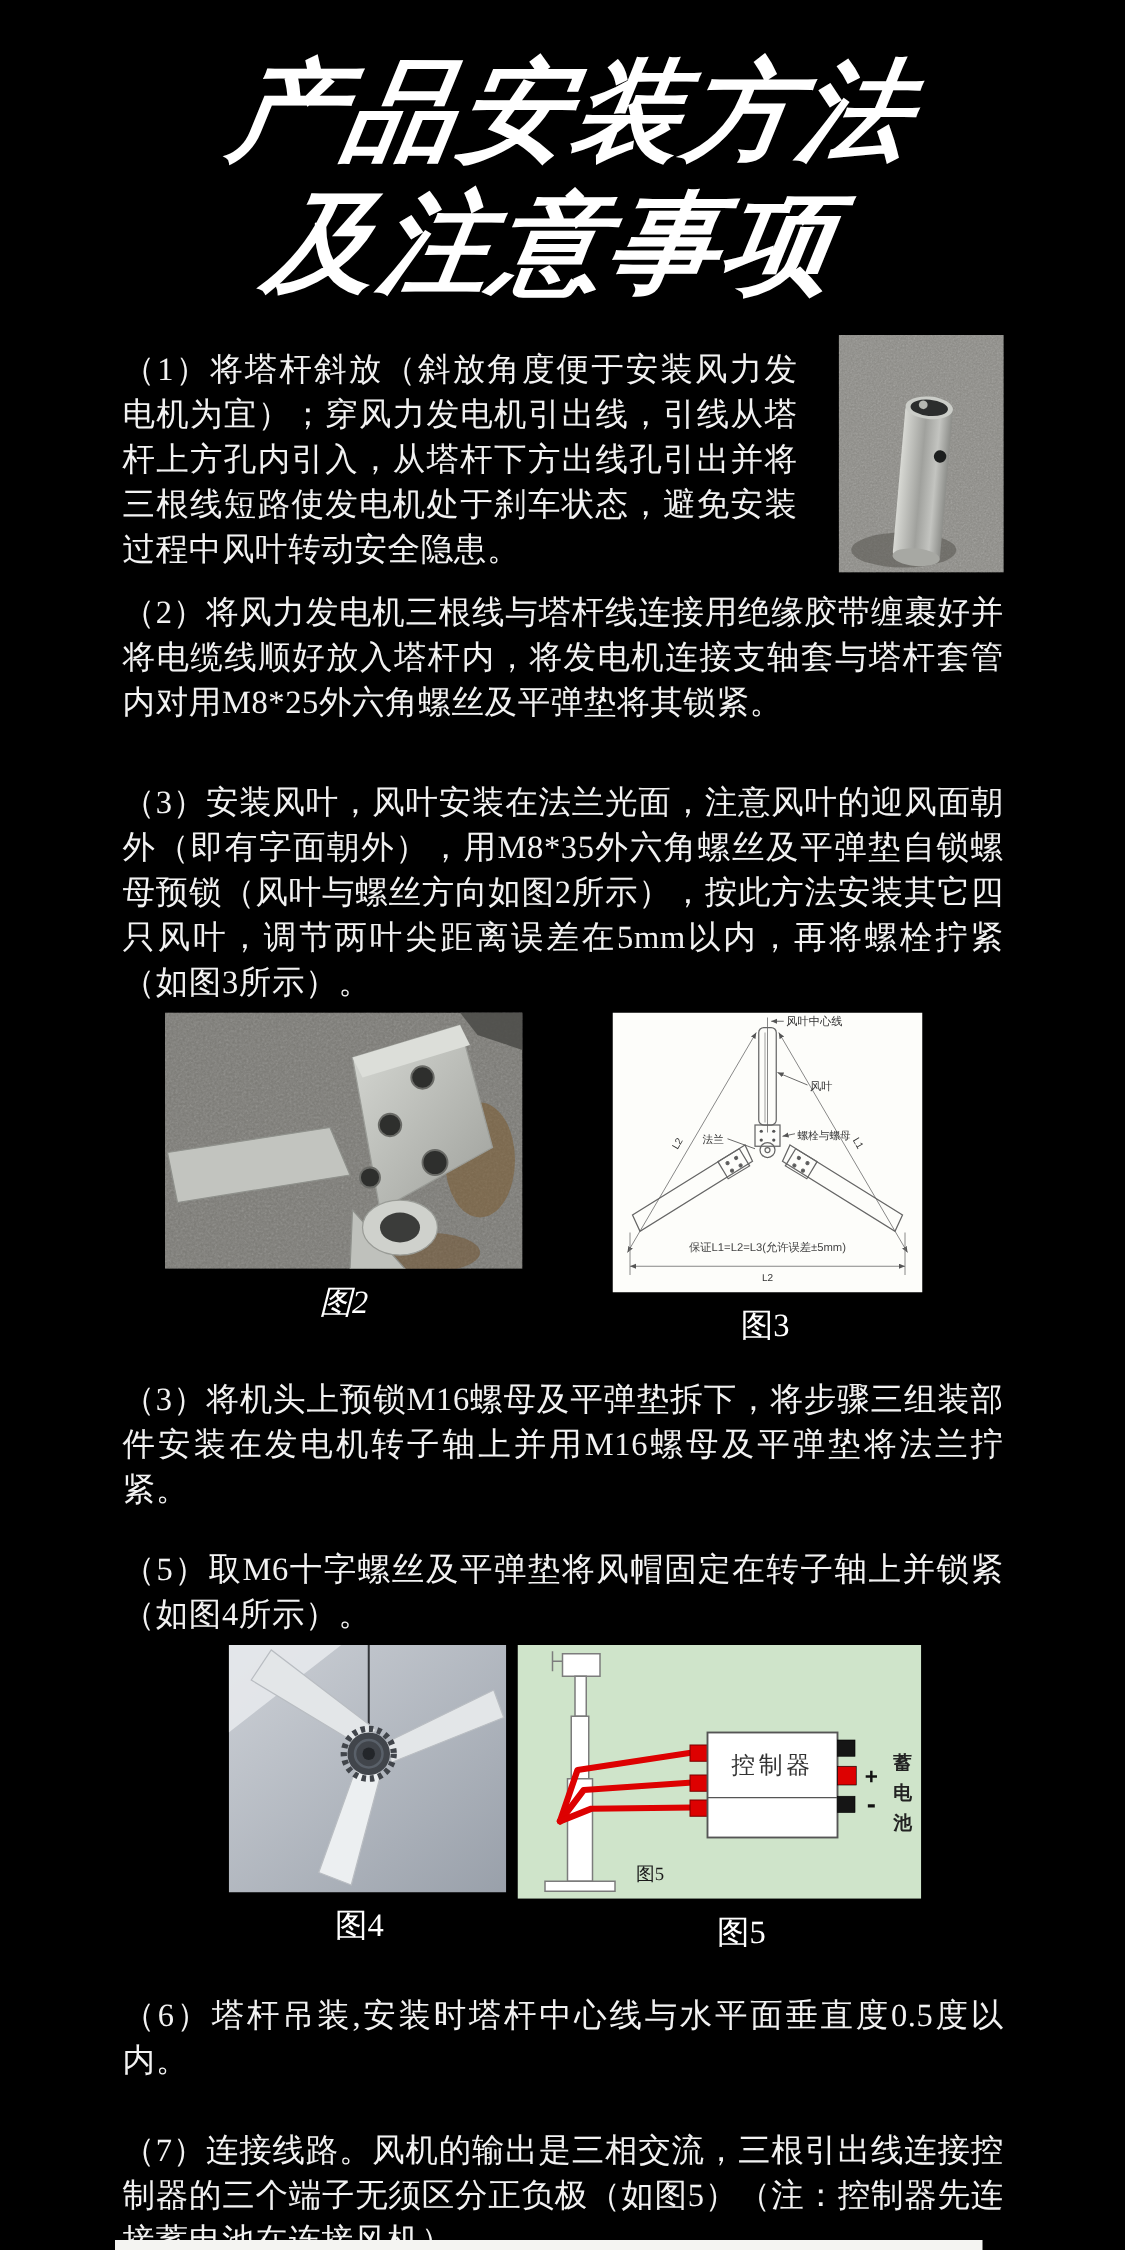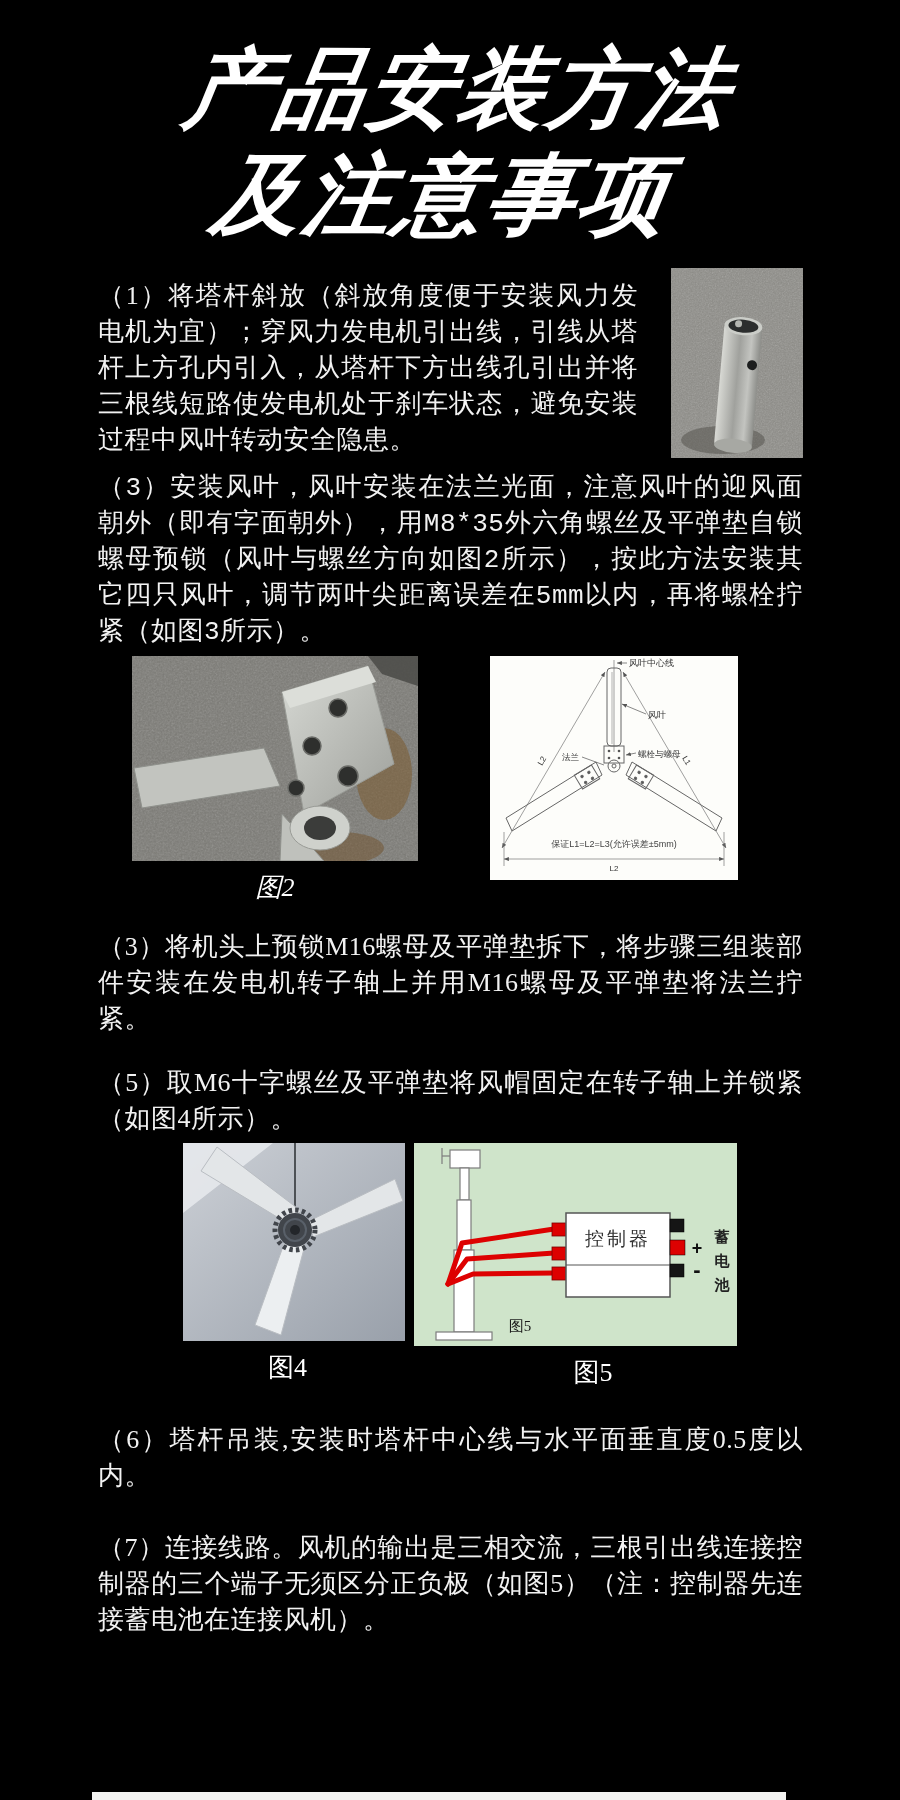--- a/index.html
+++ b/index.html
@@ -8,21 +8,21 @@
   .content{padding:0 97px 0 98px;}
   .title{margin:36px 0 0 0;text-align:center;color:#fff;
          font-family:"Liberation Sans","DejaVu Sans",sans-serif;
          font-weight:900;font-style:italic;font-size:88px;line-height:106px;
          transform:skewX(-9deg);letter-spacing:3px;}
   .step{font-size:26px;line-height:36px;margin:0;letter-spacing:0.5px;text-align:justify;}
   .step1-row{display:flex;align-items:flex-start;margin-top:30px;gap:23px;}
   .step1-row .step{flex:1;padding-right:10px;}
   .pole-photo{flex:none;width:132px;height:190px;margin-top:-10px;}
   .s2{margin-top:14px;}
-  .s3{margin-top:12px;font-family:Liberation Mono, monospace;}
+  .s3{margin-top:44px;}
   .s4{margin-top:26px;}
   .s5{margin-top:28px;}
   .s6{margin-top:0;}
   .s7{margin-top:36px;}
   .figrow{display:flex;align-items:flex-start;}
   .figrow1{margin-top:6px;margin-bottom:26px;}
   .figrow2{margin-top:6px;margin-bottom:34px;}
   figure{margin:0;}
   .fig2col{margin-left:34px;width:286px;font-style:italic;}
   .fig3col{margin-left:72px;width:244px;}
@@ -68,20 +68,21 @@
             <ellipse cx="67" cy="178" rx="19" ry="7" fill="#a7a8a3"></ellipse>
             <ellipse cx="67" cy="58" rx="19" ry="9" fill="#cbcdc8"></ellipse>
             <ellipse cx="67" cy="58" rx="15" ry="6.5" fill="#2b2d2d"></ellipse>
             <circle cx="62" cy="56" r="3.5" fill="#b4b6b1"></circle>
             <circle cx="79" cy="96" r="5" fill="#1c1e1e"></circle>
           </g>
         </svg>
       </div>
     </div>
 
+    <p class="step s2">（2）将风力发电机三根线与塔杆线连接用绝缘胶带缠裹好并将电缆线顺好放入塔杆内，将发电机连接支轴套与塔杆套管内对用M8*25外六角螺丝及平弹垫将其锁紧。</p>
     <p class="step s3">（3）安装风叶，风叶安装在法兰光面，注意风叶的迎风面朝外（即有字面朝外），用M8*35外六角螺丝及平弹垫自锁螺母预锁（风叶与螺丝方向如图2所示），按此方法安装其它四只风叶，调节两叶尖距离误差在5mm以内，再将螺栓拧紧（如图3所示）。</p>
 
     <div class="figrow figrow1">
       <figure class="fig2col">
         <div class="figimg">
           <svg width="286" height="205" viewBox="0 0 286 205">
             <defs>
               <filter id="nzB">
                   <feTurbulence type="fractalNoise" baseFrequency="0.55" numOctaves="2"></feTurbulence>
                   <feColorMatrix type="saturate" values="0"></feColorMatrix>
@@ -173,20 +174,21 @@
               <text x="158" y="62" font-size="9">风叶</text>
               <text x="148" y="101" font-size="8.5">螺栓与螺母</text>
               <text x="72" y="104" font-size="8.5">法兰</text>
               <text x="124" y="191" font-size="9" text-anchor="middle" fill="#444">保证L1=L2=L3(允许误差±5mm)</text>
               <text x="124" y="215" font-size="8" text-anchor="middle">L2</text>
               <text transform="translate(52,110) rotate(-60)" font-size="8">L2</text>
               <text transform="translate(192,102) rotate(60)" font-size="8">L1</text>
             </g>
           </svg>
         </div>
+        <figcaption>图3</figcaption>
       </figure>
     </div>
 
     <p class="step s4">（3）将机头上预锁M16螺母及平弹垫拆下，将步骤三组装部件安装在发电机转子轴上并用M16螺母及平弹垫将法兰拧紧。</p>
     <p class="step s5">（5）取M6十字螺丝及平弹垫将风帽固定在转子轴上并锁紧（如图4所示）。</p>
 
     <div class="figrow figrow2">
       <figure class="fig4col">
         <div class="figimg">
           <svg width="222" height="198" viewBox="0 0 222 198">

